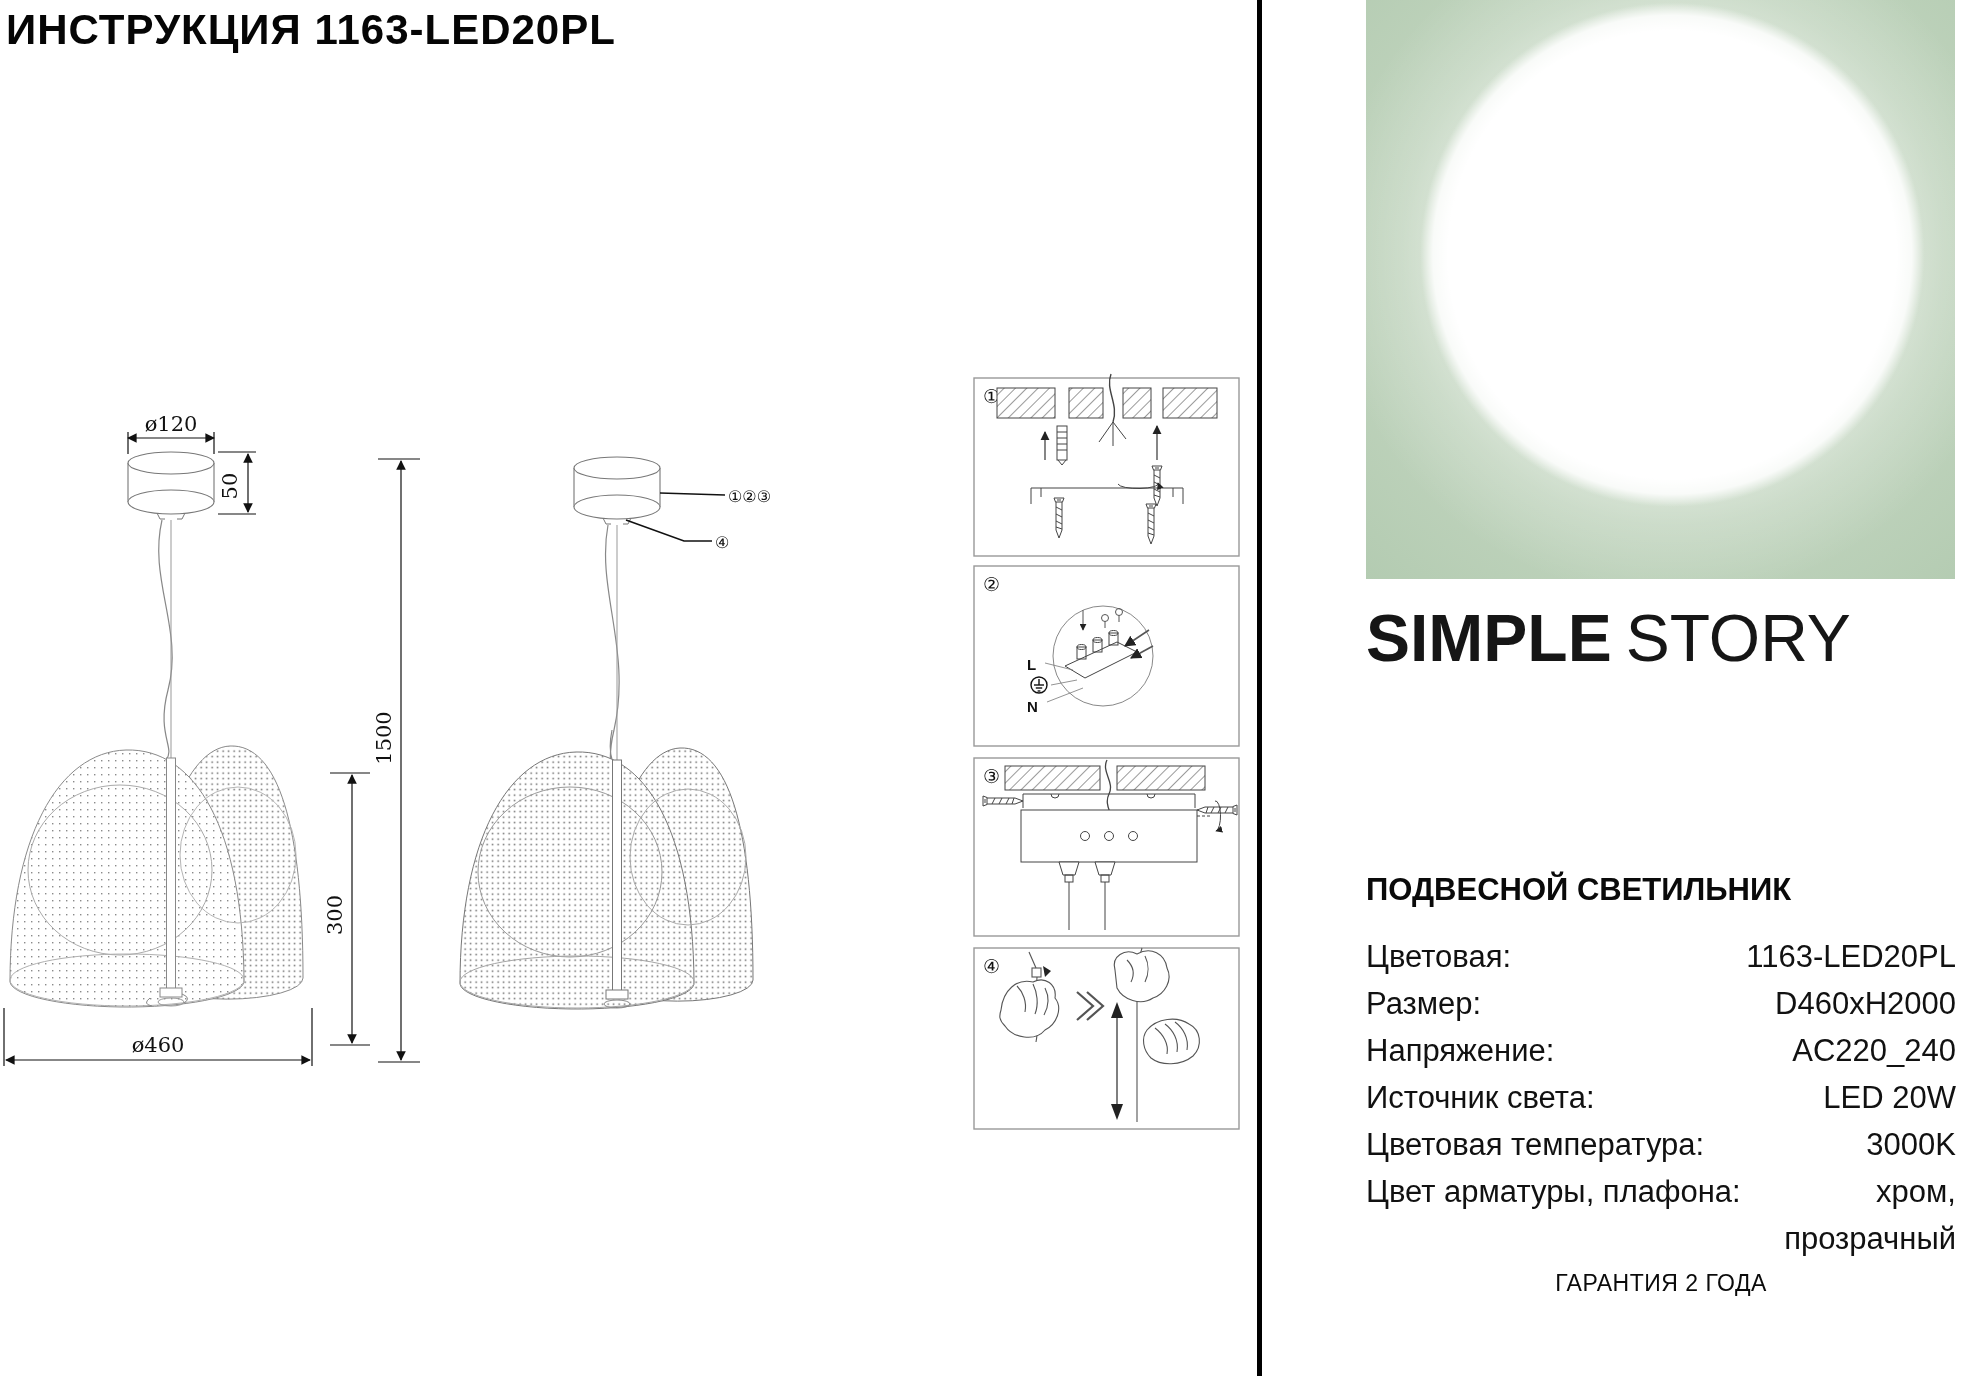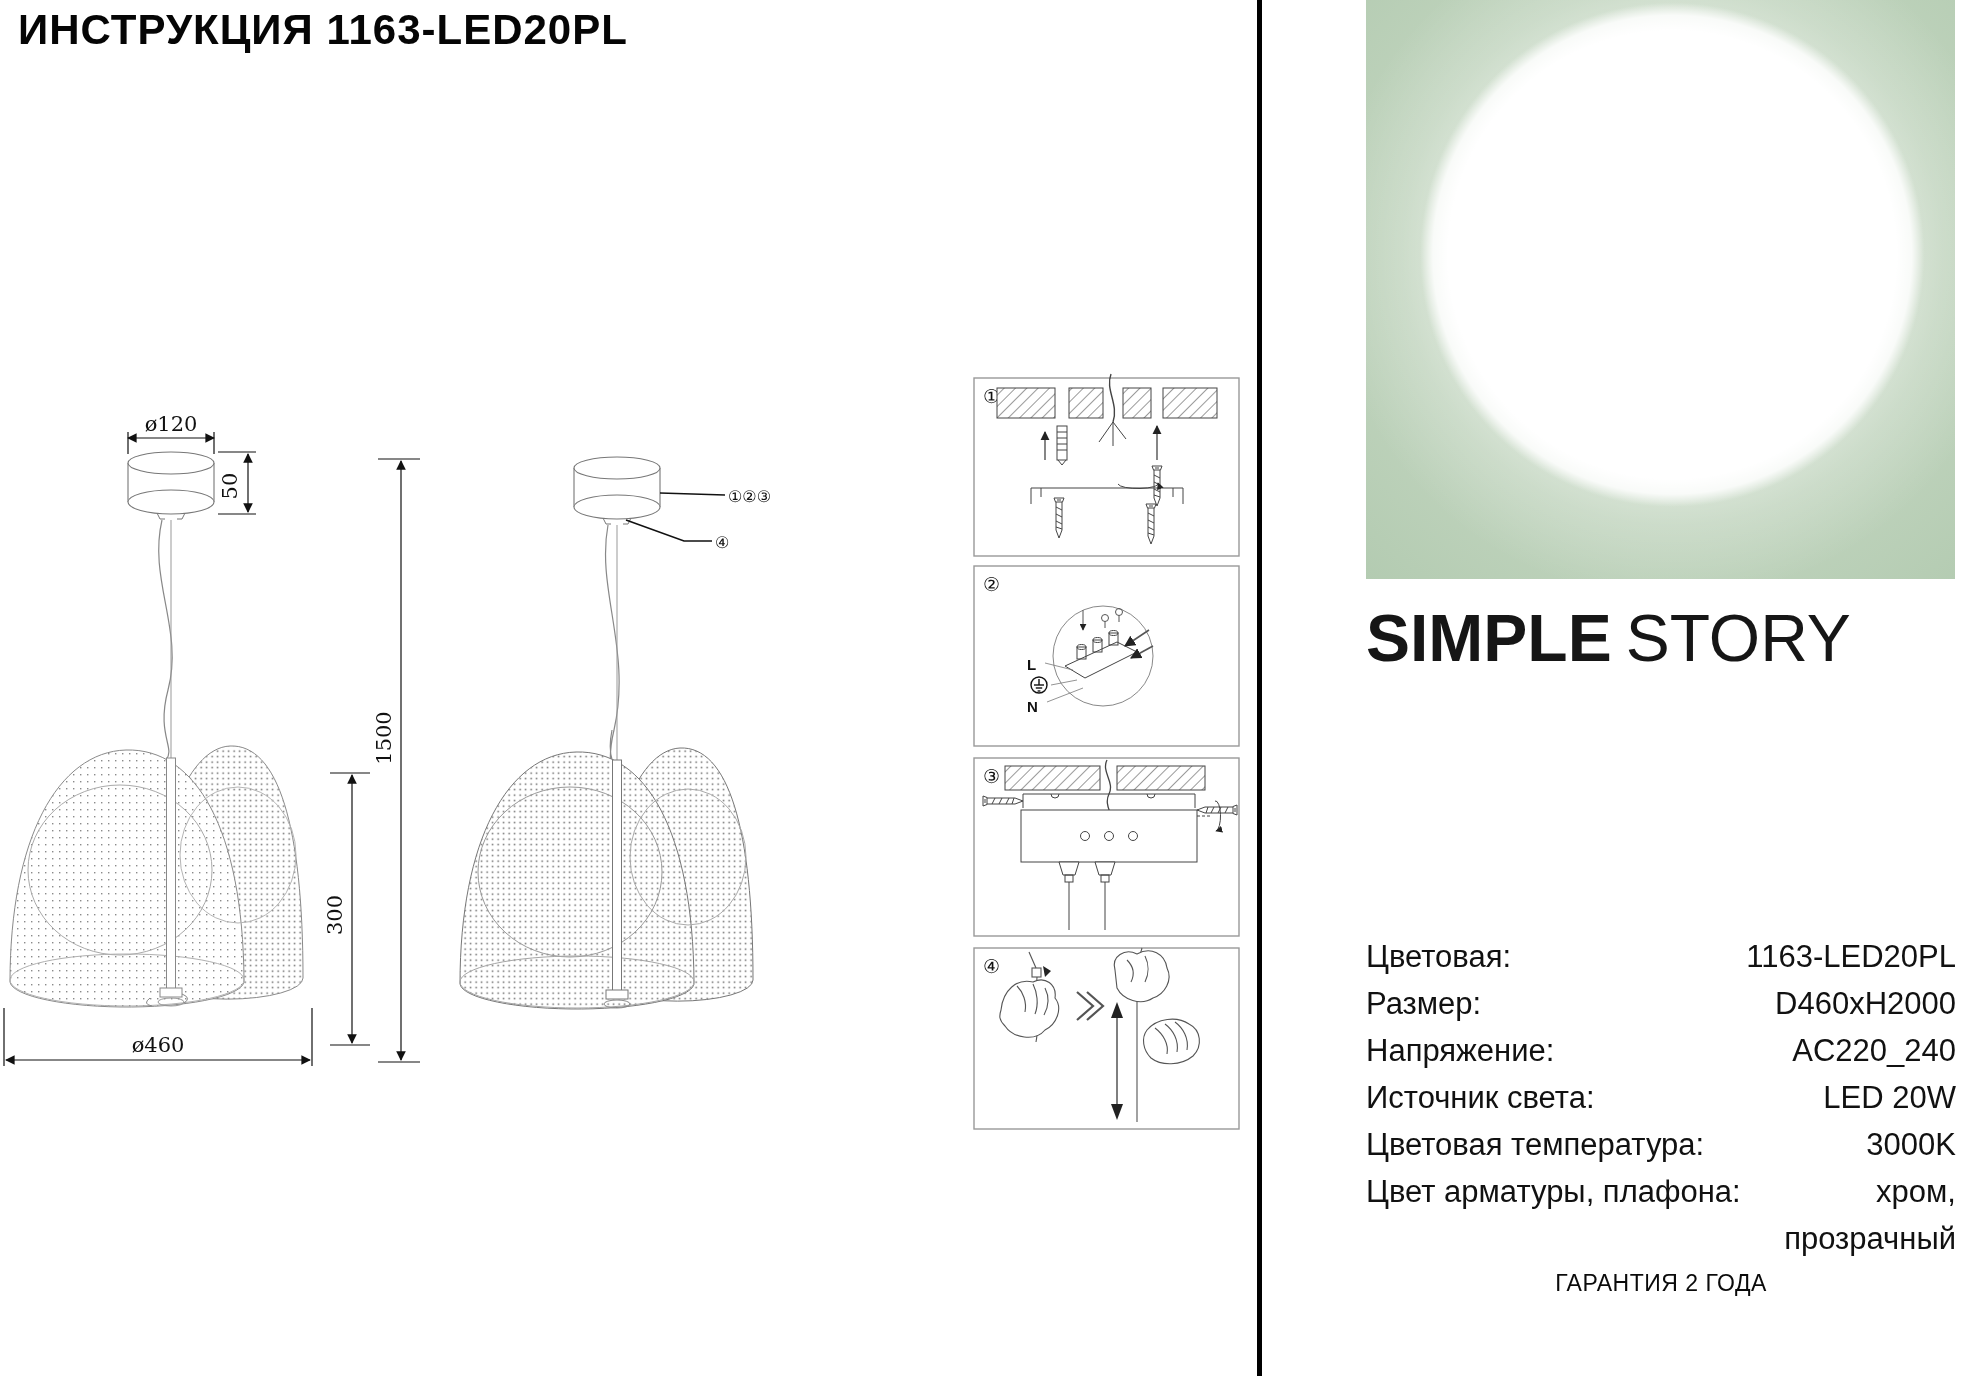--- a/index.html
+++ b/index.html
@@ -1,18 +1,18 @@
 <!DOCTYPE html>
 <html><head>
 <meta charset="utf-8">
 <style>
   html,body{margin:0;padding:0;background:#fff;}
   .page{position:relative;width:1968px;height:1376px;background:#fff;overflow:hidden;
         font-family:"Liberation Sans",sans-serif;color:#111;}
-  .title{position:absolute;left:18px;top:6px;font-size:42px;font-weight:700;
+  .title{position:absolute;left:6px;top:6px;font-size:42px;font-weight:700;
          letter-spacing:1px;color:#050505;}
   .divider{position:absolute;left:1257px;top:0;width:5px;height:1376px;background:#000;}
   .photo{position:absolute;left:1366px;top:0;width:589px;height:579px;
          background:
            radial-gradient(circle 252px at 52% 44%, #ffffff 0%, #ffffff 89%, rgba(255,255,255,.85) 95%, rgba(255,255,255,0) 100%),
            radial-gradient(circle 345px at 52% 44%, rgba(255,255,255,.55) 55%, rgba(255,255,255,.2) 78%, rgba(255,255,255,0) 100%),
            radial-gradient(140% 140% at 52% 44%, #c2d5bf 30%, #b3cbb1 55%, #9dbc9b 100%);}
   .brand{position:absolute;left:1366px;top:602px;font-size:66px;line-height:72px;
          color:#161616;letter-spacing:0px;white-space:nowrap;}
   .brand .w1{font-weight:700;}
@@ -232,20 +232,21 @@
   </svg>
 
   <div class="divider"></div>
 
   <div class="photo"></div>
 
   <div class="brand">
     <span class="w1">SIMPLE</span><span class="w2">STORY</span>
   </div>
 
+  <div class="prod-heading">ПОДВЕСНОЙ СВЕТИЛЬНИК</div>
 
   <div class="specs">
     <div class="spec-row">
       <span class="lab">Цветовая:</span>
       <span class="val">1163-LED20PL</span>
     </div>
     <div class="spec-row">
       <span class="lab">Размер:</span>
       <span class="val">D460xH2000</span>
     </div>

